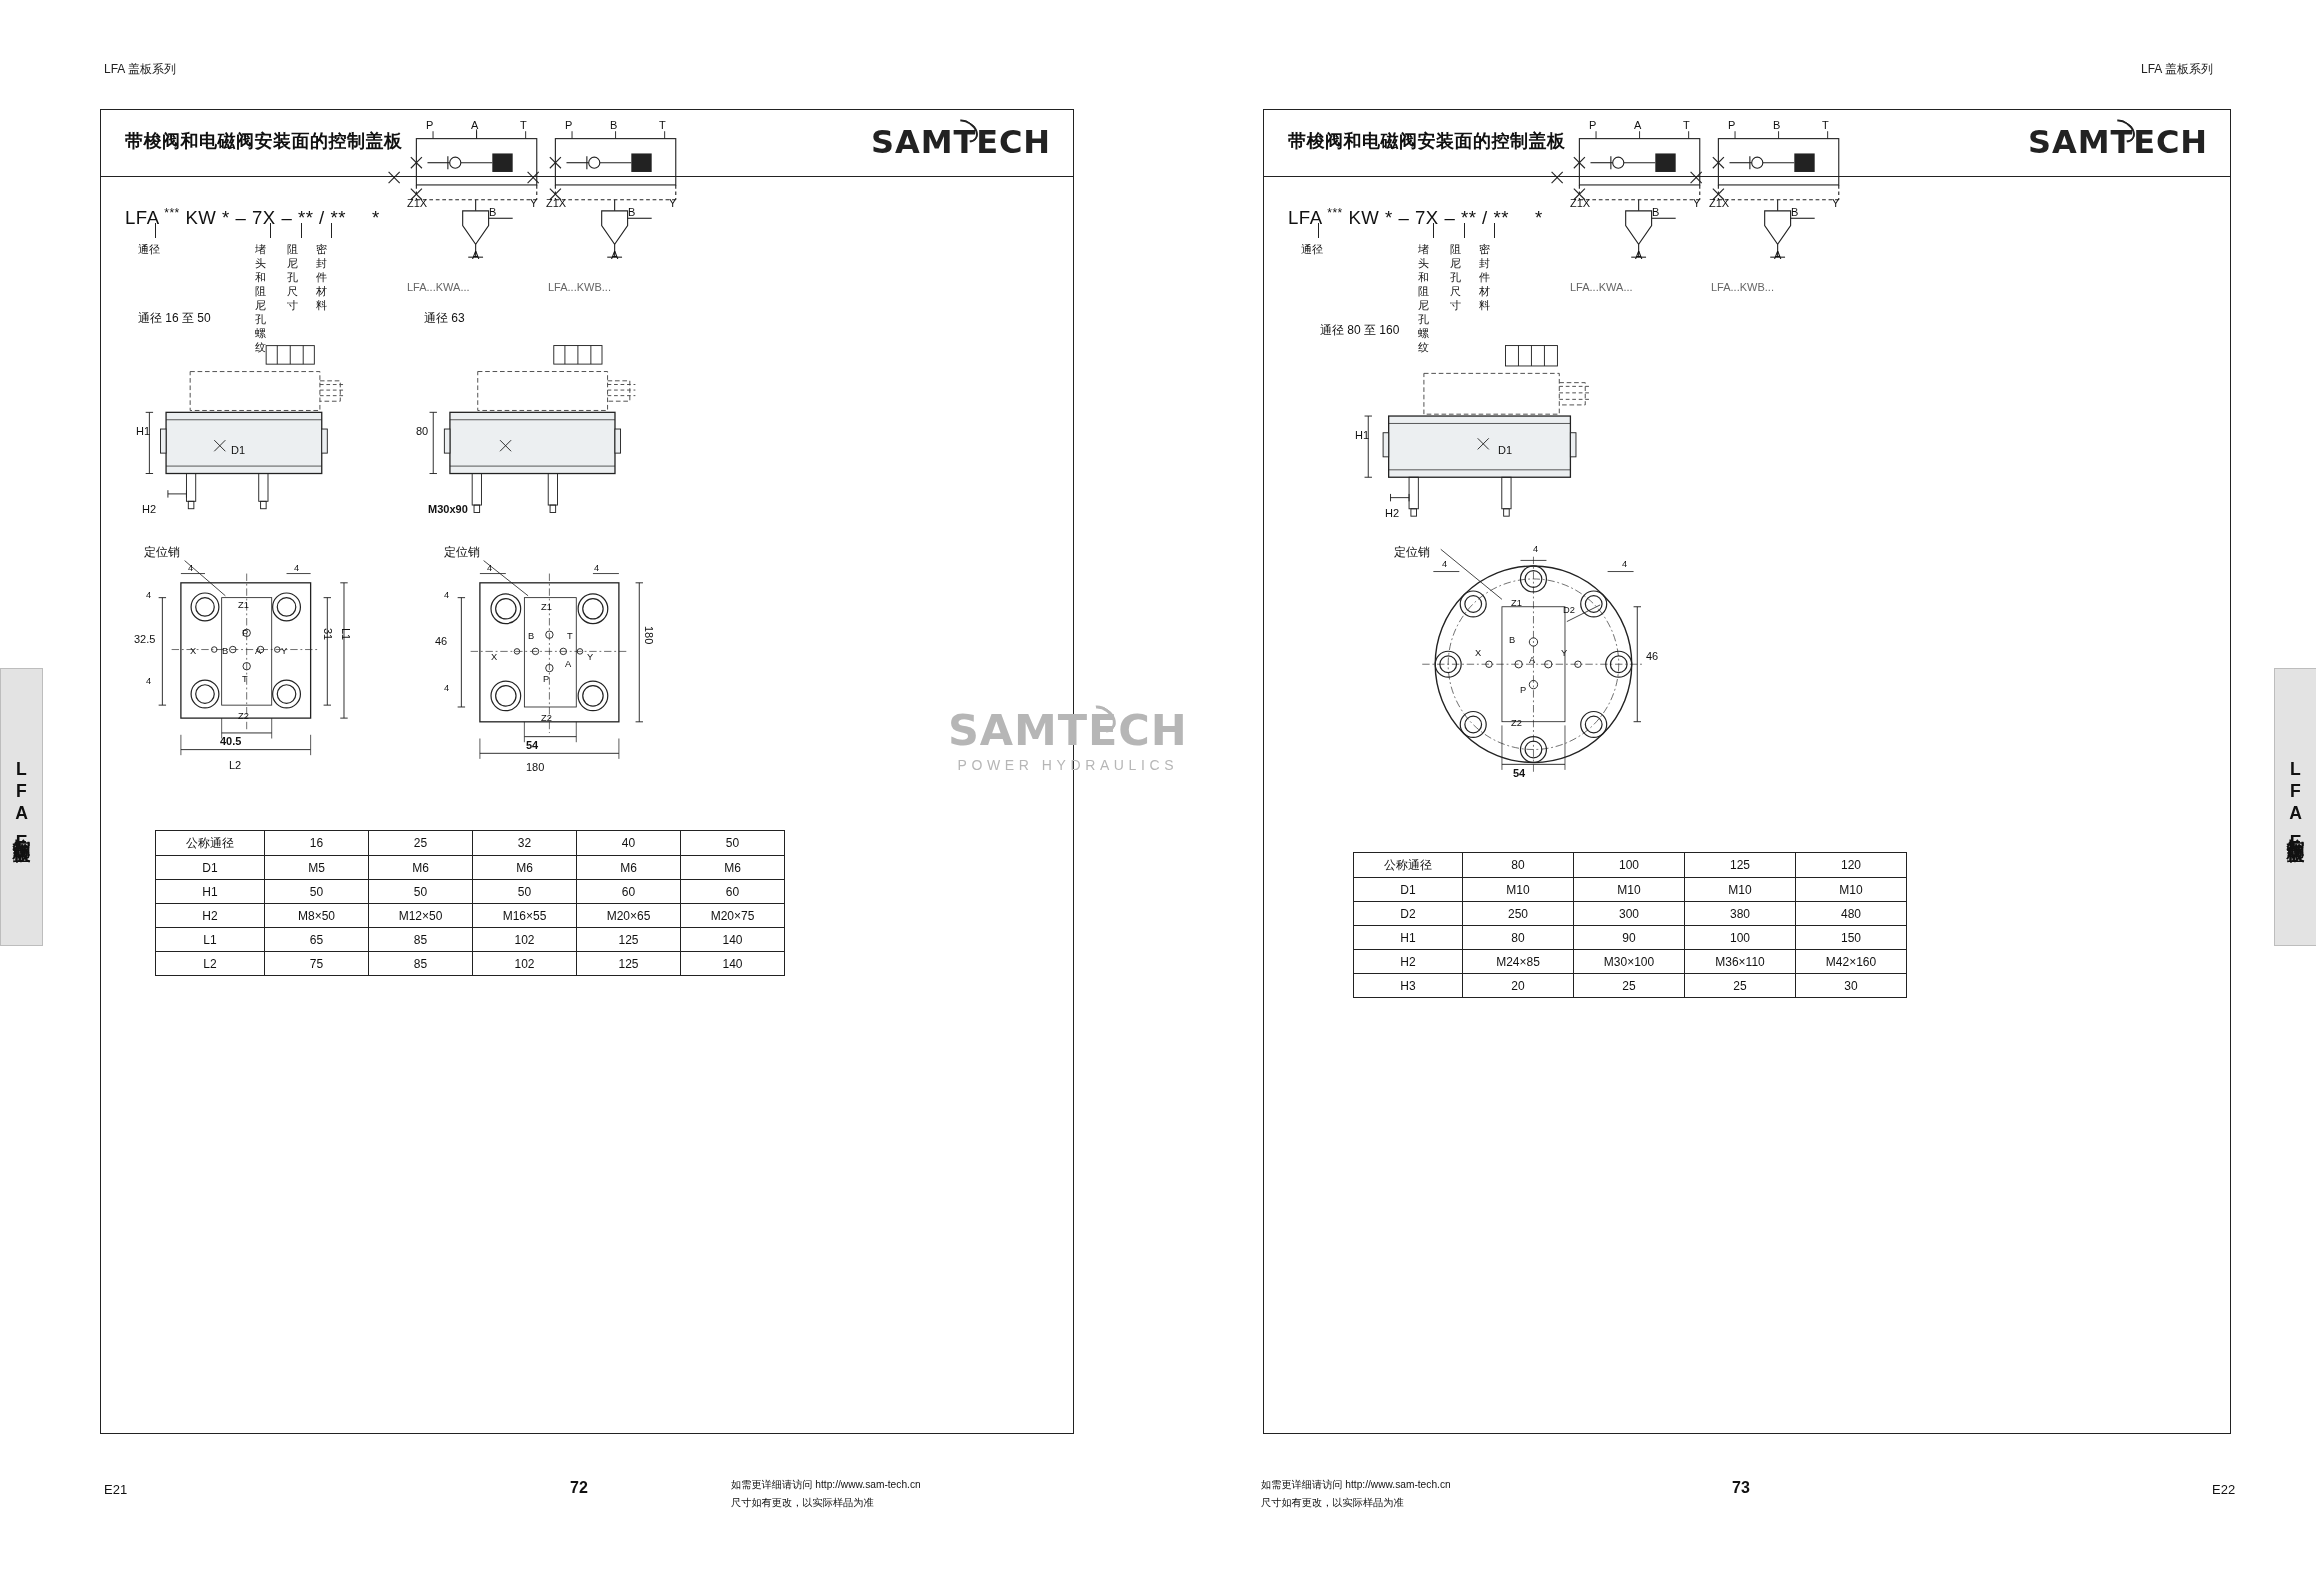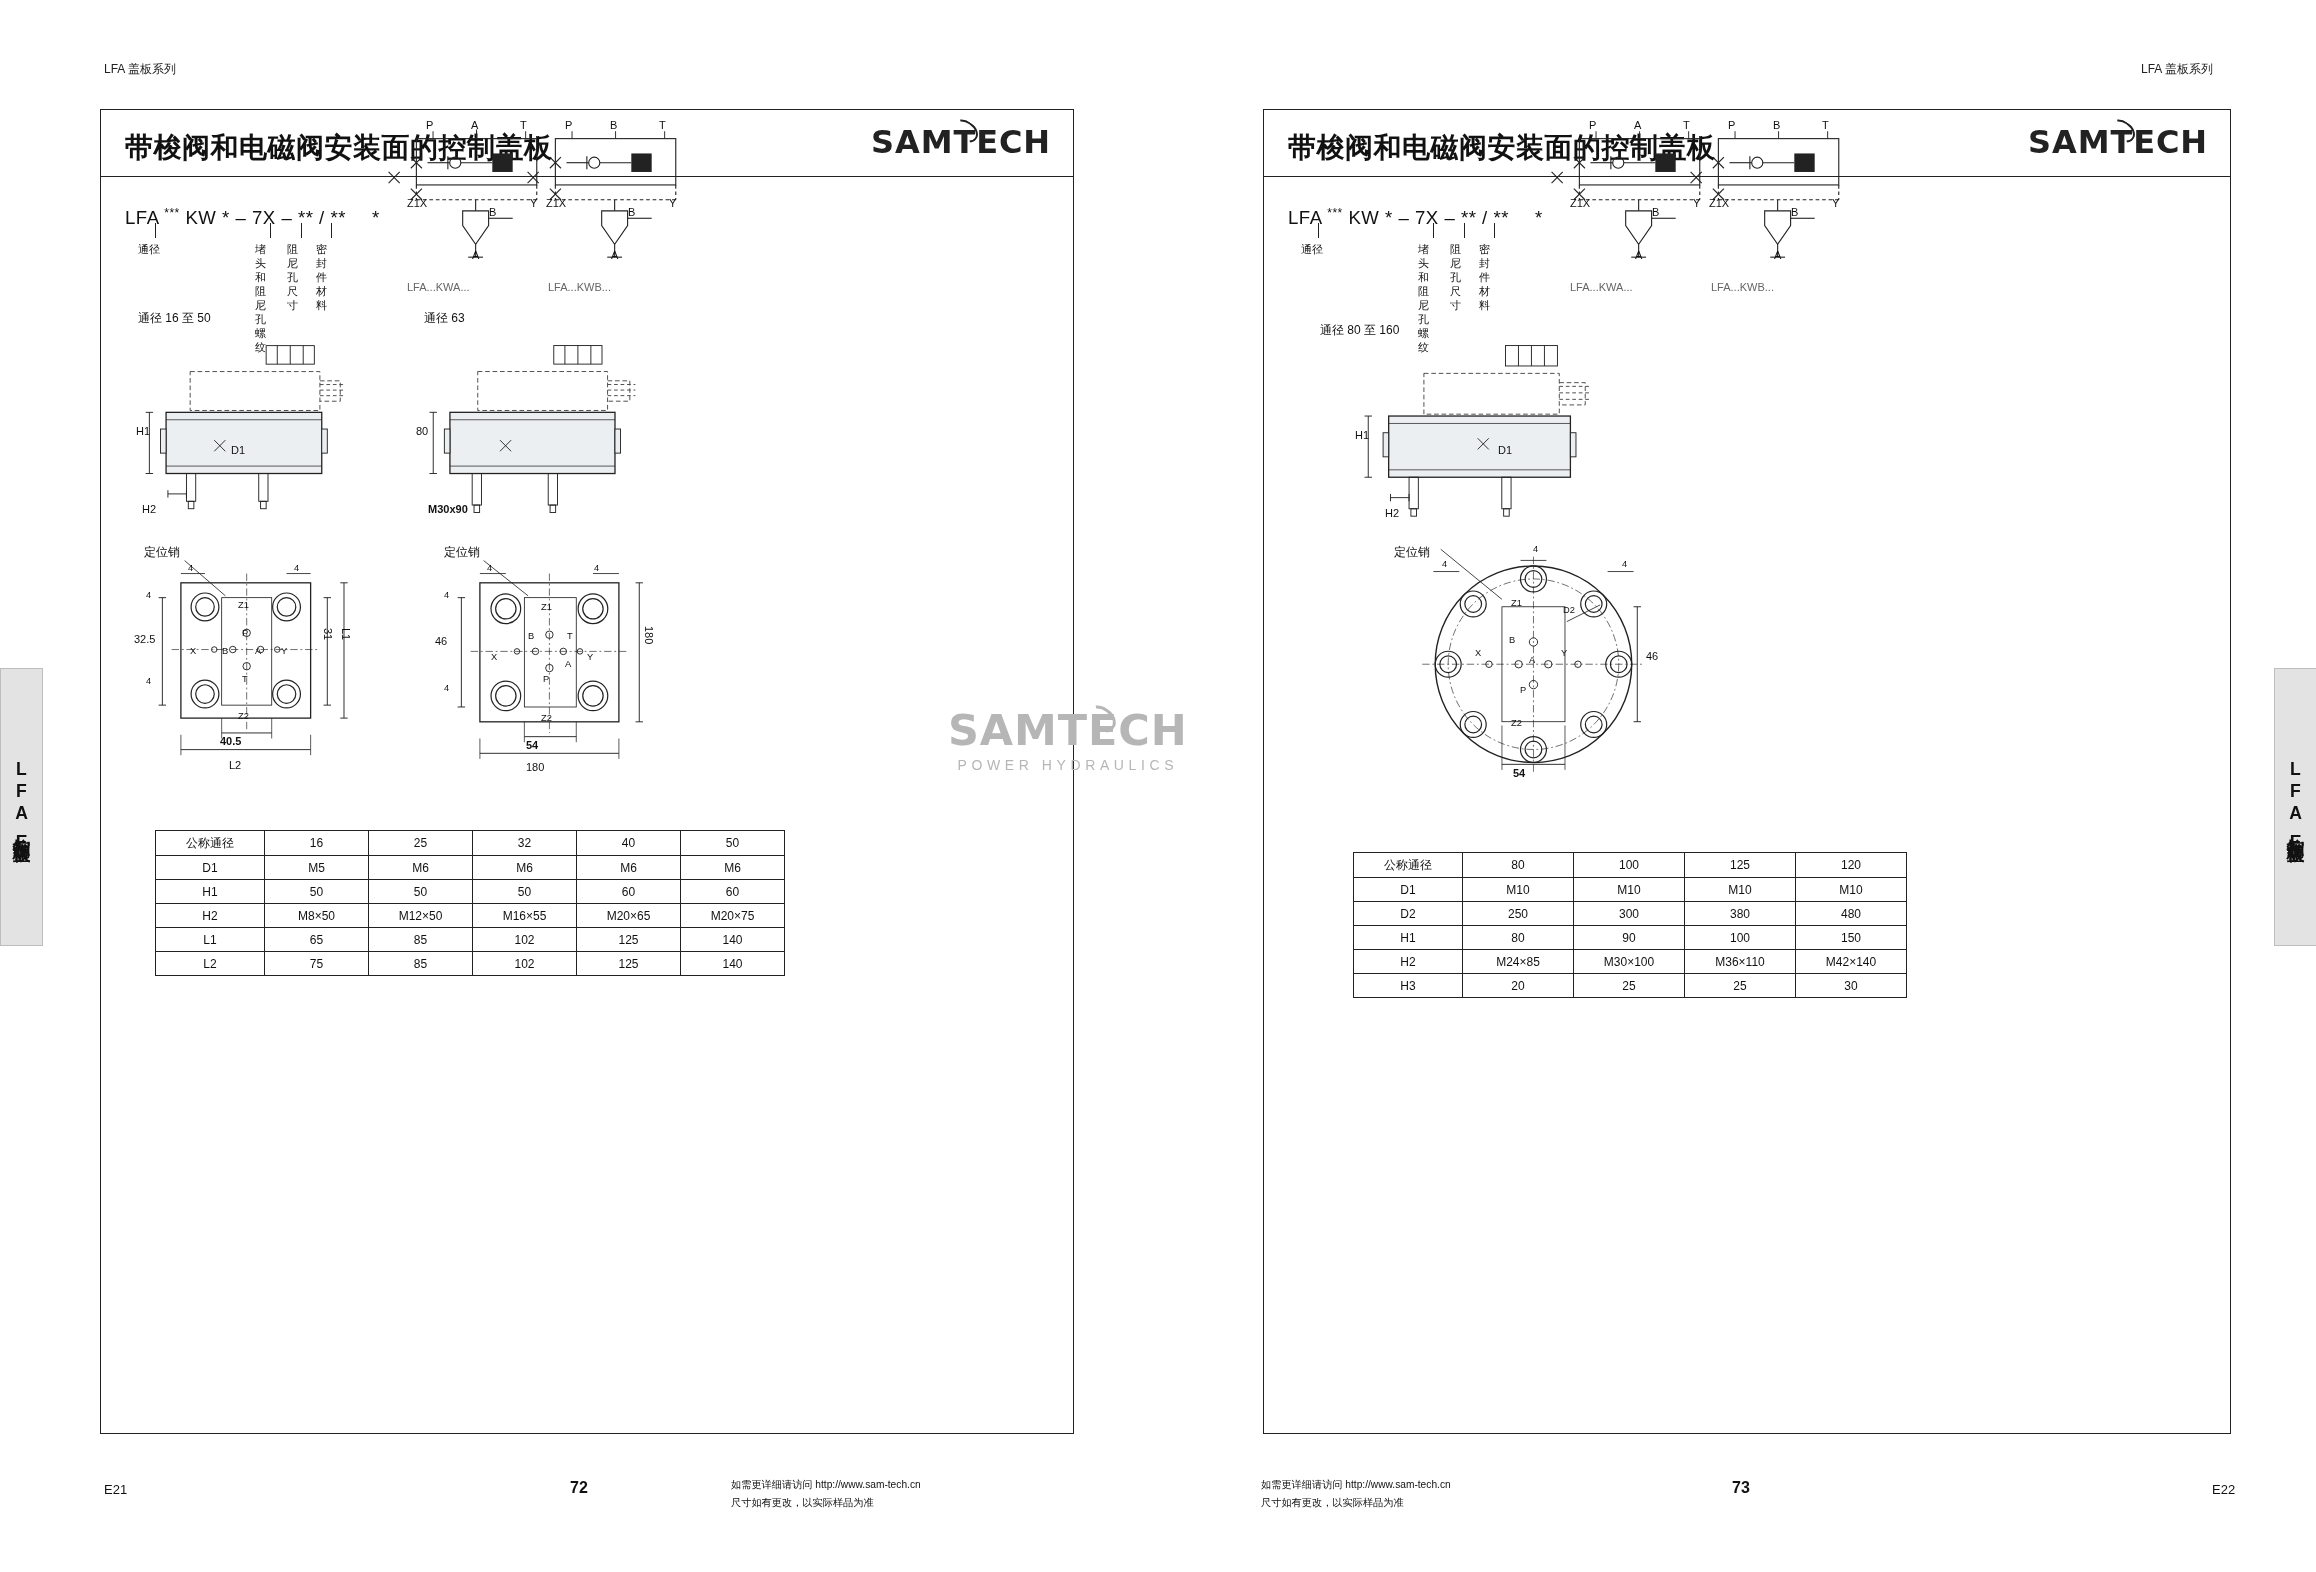--- a/index.html
+++ b/index.html
@@ -39,21 +39,21 @@
   }
   .frame-left  { left: 100px; top: 109px; width: 974px; height: 1325px; }
   .frame-right { left: 104px; top: 109px; width: 968px; height: 1325px; }
 
   .frame-head {
     position:absolute; left:0; right:0; top:0; height: 67px;
     border-bottom: 1.4px solid #222;
   }
   .frame-head .ft {
     position:absolute; left: 24px; top: 18.6px;
-    font-size: 28px; font-weight: bold; color:#111;
+    font-size: 18px; font-weight: bold; color:#111;
     letter-spacing: 0.5px;
   }
   .brand {
     position:absolute; right: 22px; top: 13px;
     font-size: 32px; font-weight: bold; color:#222;
     letter-spacing: 0.9px; font-family:"DejaVu Sans", sans-serif;
   }
   .brand .swoosh {
     position:absolute; left: 80px; top: -1.9px; width: 28px; height: 20.4px;
     border: 2.8px solid #222; border-bottom-color: transparent; border-left-color:transparent;
@@ -779,21 +779,21 @@
             <td class="cell" style="width: 111px;">80</td>
             <td class="cell" style="width: 111px; text-align: center;">90</td>
             <td class="cell" style="width: 111px;">100</td>
             <td class="cell" style="width: 111px;">150</td>
           </tr>
           <tr>
             <td class="hd">H2</td>
             <td class="cell" style="width: 111px;">M24×85</td>
             <td class="cell" style="width: 111px;">M30×100</td>
             <td class="cell" style="width: 111px;">M36×110</td>
-            <td class="cell" style="width: 111px;">M42×140</td>
+            <td class="cell" style="width: 111px;">M42×160</td>
           </tr>
           <tr>
             <td class="hd">H3</td>
             <td class="cell" style="width: 111px;">20</td>
             <td class="cell" style="width: 111px;">25</td>
             <td class="cell" style="width: 111px;">25</td>
             <td class="cell" style="width: 111px;">30</td>
           </tr>
         </tbody>
     </table>

